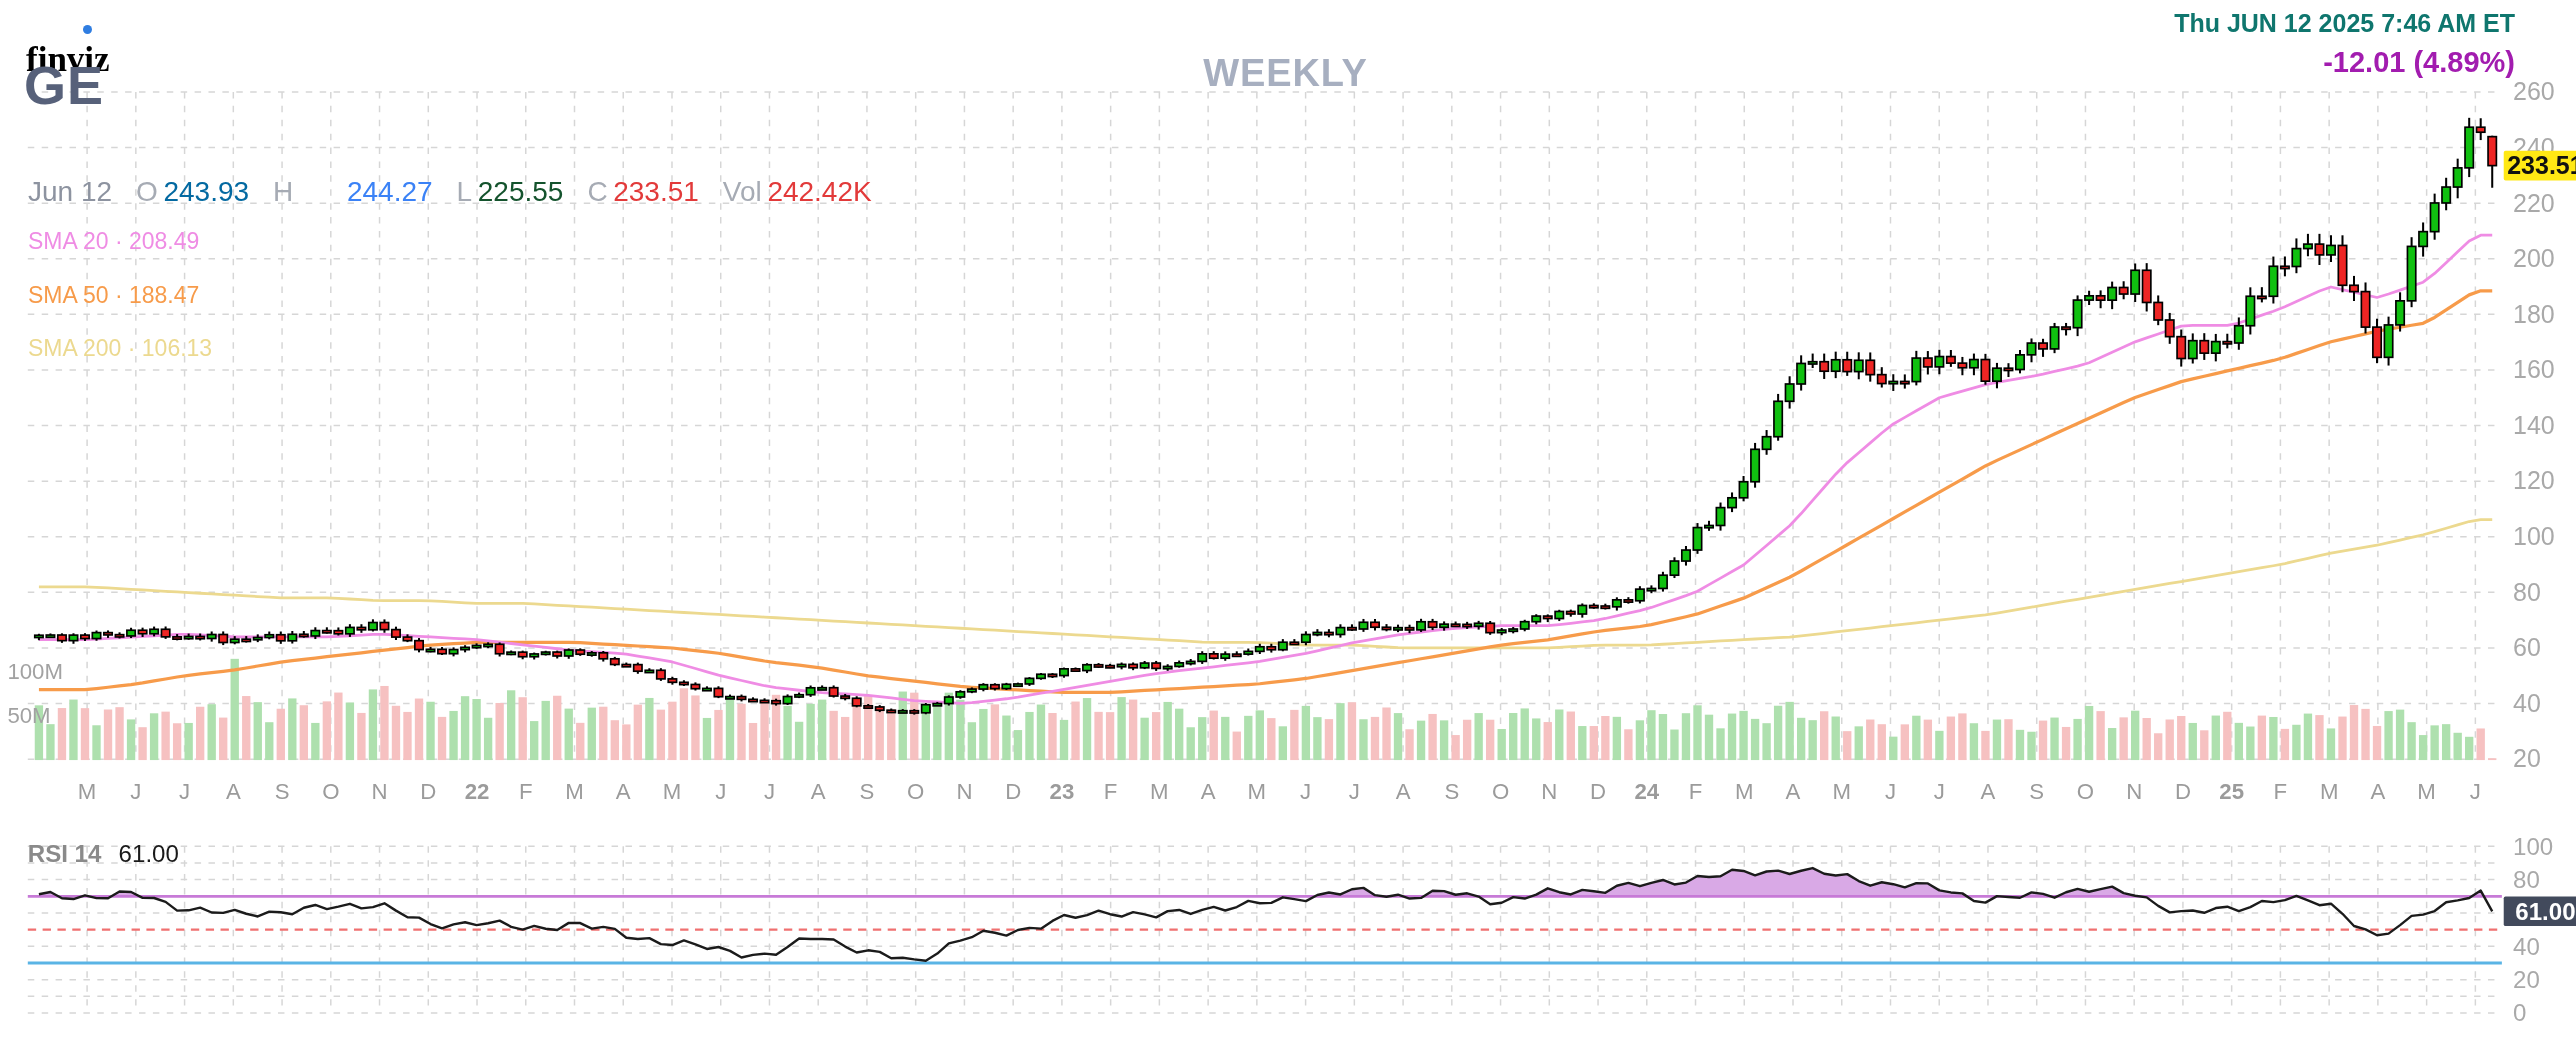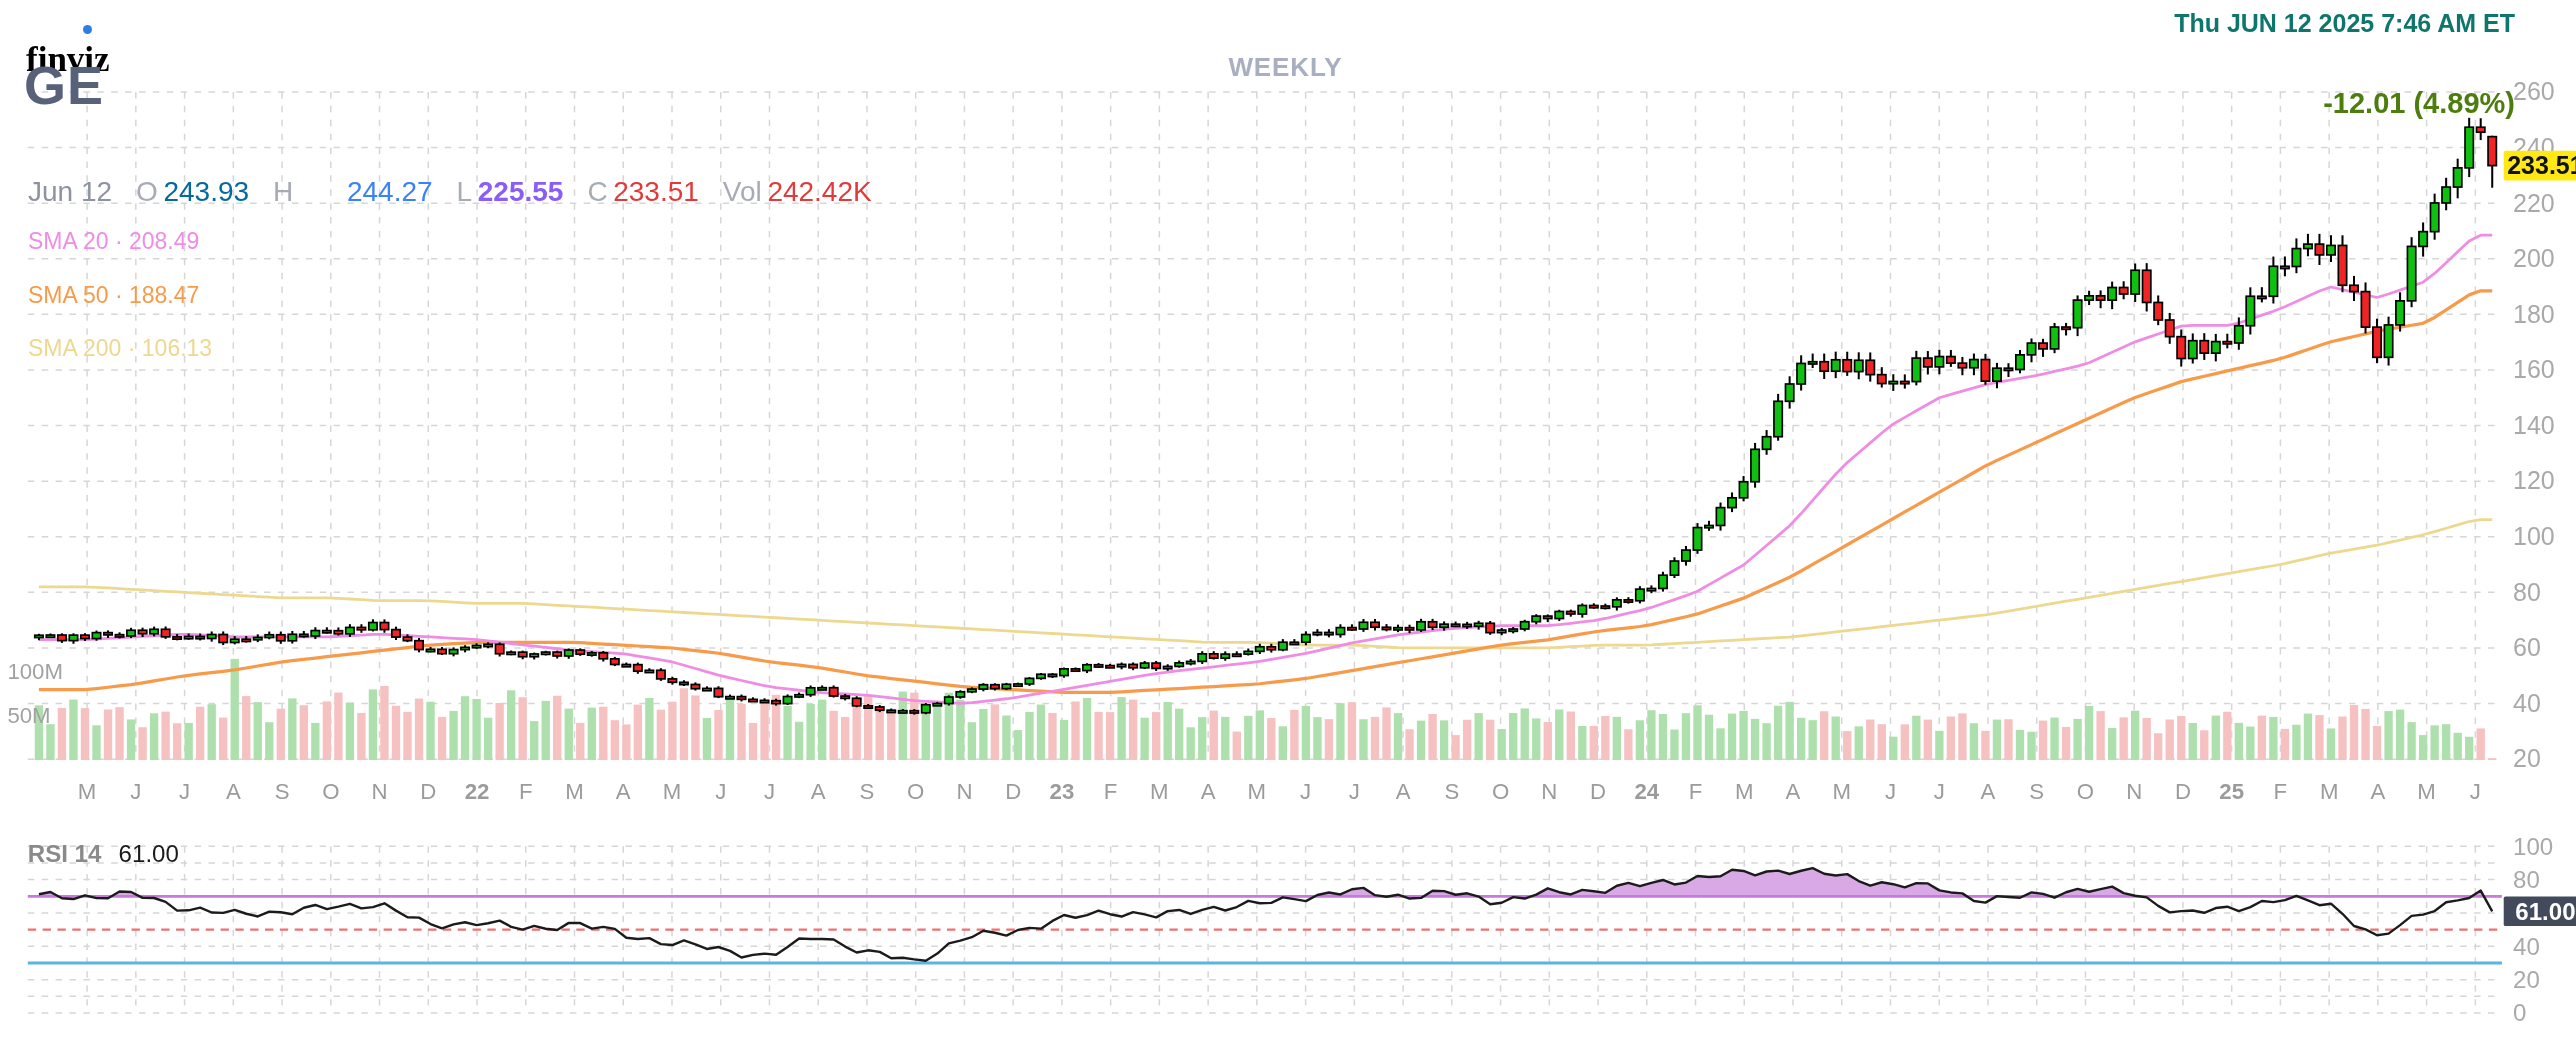--- a/index.html
+++ b/index.html
@@ -3,21 +3,21 @@
 <meta charset="utf-8">
 <style>
   html,body{margin:0;padding:0;background:#fff;width:2576px;height:1042px;overflow:hidden;
     font-family:"Liberation Sans",sans-serif;-webkit-font-smoothing:antialiased;}
   #stage{position:relative;width:2576px;height:1042px;background:#fff;}
   #chart{position:absolute;left:0;top:0;}
   .abs{position:absolute;white-space:nowrap;}
   #logo{left:26px;top:20.4px;font:bold 35px "Liberation Serif",serif;letter-spacing:0px;}
   #logo-dot{position:absolute;left:83px;top:25px;width:9.3px;height:9.3px;border-radius:50%;}
   #ticker{left:24px;top:54px;font-weight:bold;font-size:54px;letter-spacing:0.9px;}
-  #weekly{left:1193px;top:52px;width:185px;text-align:center;font-weight:bold;font-size:26px;letter-spacing:0.9px;}
+  #weekly{left:1193px;top:52px;width:185px;text-align:center;font-weight:bold;font-size:38px;letter-spacing:0.9px;}
   #datetime{right:61px;top:9.3px;font-weight:bold;font-size:25px;}
   #change{right:61px;top:46px;font-weight:bold;font-size:29px;}
   #quote{left:28px;top:176px;font-size:28px;display:flex;gap:24px;}
   .qitem .ql{margin-right:5.6px;}
   .smarow{left:28px;font-size:23px;}
   #sma20row{top:228px}#sma50row{top:282px}#sma200row{top:335px}
 </style>
 </head>
 <body>
 
@@ -894,27 +894,27 @@
         <text x="30" y="930" font-size="26" fill="#8a8a8a" text-anchor="start" font-family="&quot;Liberation Sans&quot;,sans-serif" font-weight="bold">RSI 14</text>
         <text x="128" y="930" font-size="26" fill="#1a1a1a" text-anchor="start" font-family="&quot;Liberation Sans&quot;,sans-serif" font-weight="normal">61.00</text>
       </g>
     </svg>
 
   <div id="logo" class="abs" style="color: #000000; margin-top: 20px;">finviz</div>
   <div id="logo-dot" style="background: rgb(47, 125, 225);"></div>
   <div id="ticker" class="abs" style="color: rgb(87, 97, 122);">GE</div>
   <div id="weekly" class="abs" style="color: rgb(167, 175, 192);">WEEKLY</div>
   <div id="datetime" class="abs" style="color: #0f766e;">Thu JUN 12 2025 7:46 AM ET</div>
-  <div id="change" class="abs" style="color: #4d7c0f; margin-top: 41px;">-12.01 (4.89%)</div>
+  <div id="change" class="abs" style="color: #a21caf;">-12.01 (4.89%)</div>
 
   <div id="quote" class="abs">
     <span class="qitem"><span class="qd" style="color: rgb(141, 147, 160);">Jun 12</span></span>
     <span class="qitem"><span class="ql" style="color: rgb(166, 171, 180);">O</span><span class="qv" style="color: #0369a1;">243.93</span></span>
     <span class="qitem"><span class="ql" style="color: rgb(166, 171, 180);">H</span><span class="qv" style="color: #3b82f6; margin-left: 48px;">244.27</span></span>
-    <span class="qitem"><span class="ql" style="color: rgb(166, 171, 180);">L</span><span class="qv" style="color: #8b5cf6; font-weight: bold;">225.55</span></span>
+    <span class="qitem"><span class="ql" style="color: rgb(166, 171, 180);">L</span><span class="qv" style="color: #14532d;">225.55</span></span>
     <span class="qitem"><span class="ql" style="color: rgb(166, 171, 180);">C</span><span class="qv" style="color: rgb(226, 58, 58);">233.51</span></span>
     <span class="qitem"><span class="ql" style="color: rgb(166, 171, 180);">Vol</span><span class="qv" style="color: rgb(226, 58, 58);">242.42K</span></span>
   </div>
 
   <div id="sma20row" class="abs smarow" style="color: rgb(239, 140, 228);">
     <span>SMA 20</span> <span>·</span> <span>208.49</span>
   </div>
   <div id="sma50row" class="abs smarow" style="color: rgb(247, 155, 74);">
     <span>SMA 50</span> <span>·</span> <span>188.47</span>
   </div>

